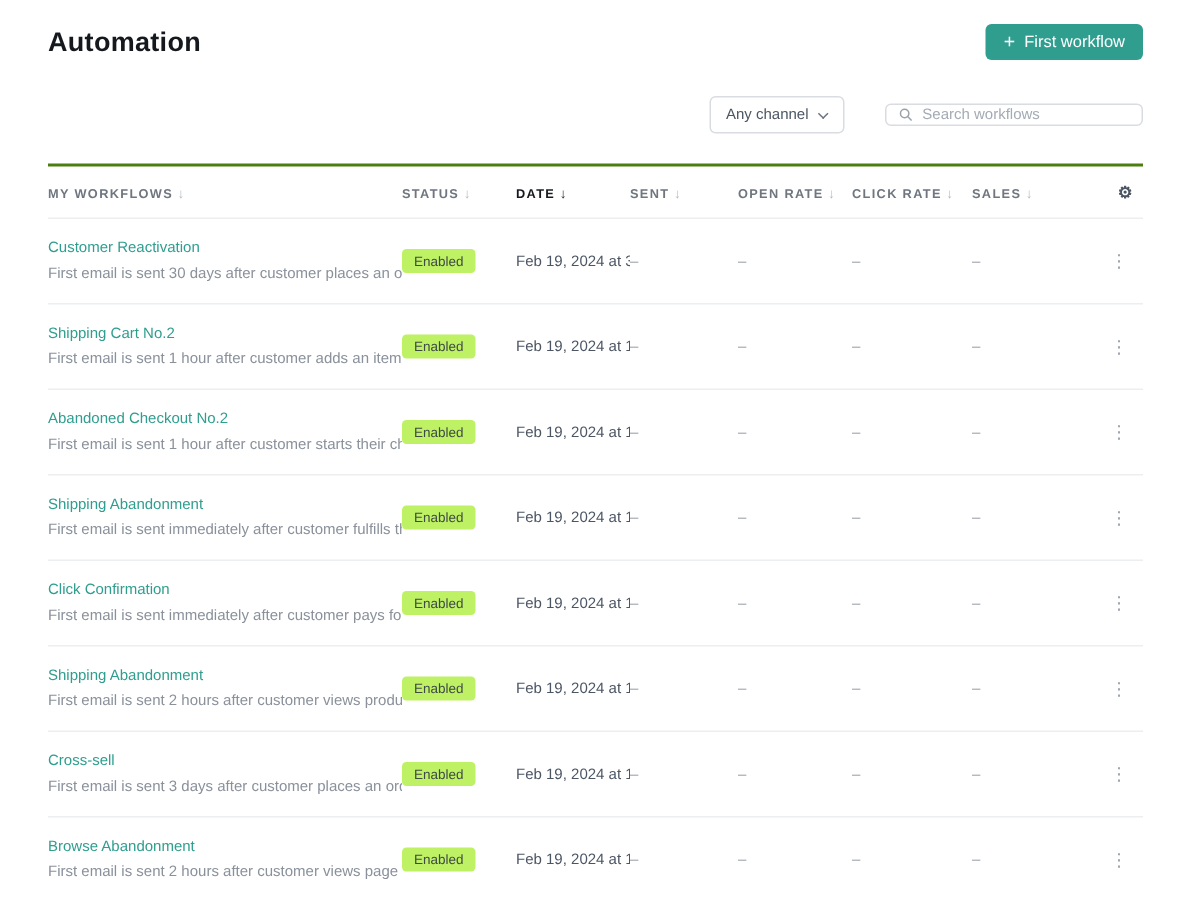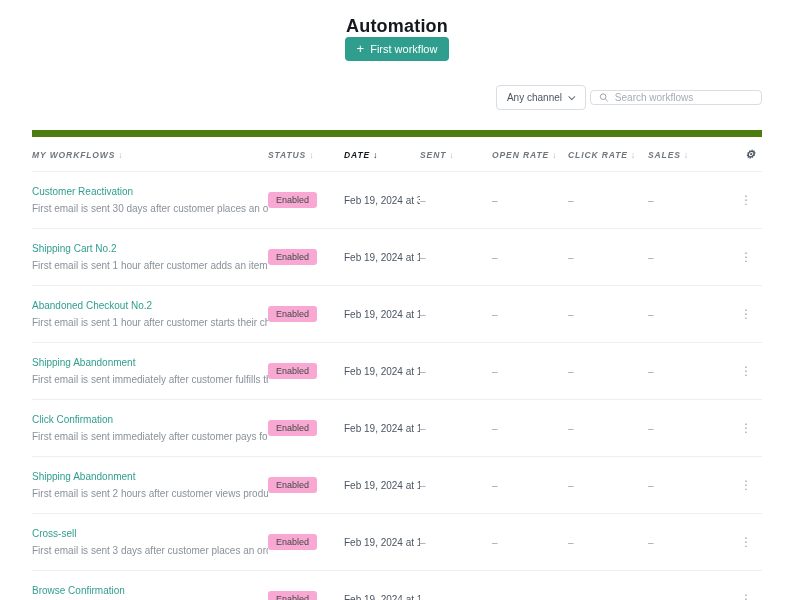--- a/index.html
+++ b/index.html
@@ -5,32 +5,32 @@
   * { box-sizing: border-box; margin: 0; padding: 0; }
   html, body { width: 800px; height: 600px; overflow: hidden; }
   body {
     font-family: "Liberation Sans", sans-serif;
     background: #ffffff;
     color: #111827;
   }
   .page { padding: 16px 38px 0 32px; }
 
   
-  .topbar { display: flex; justify-content: space-between; align-items: center; flex-direction: column; }
+  .topbar { display: flex; justify-content: space-between; align-items: center; }
   .page-title { font-size: 18px; font-weight: 700; color: #15191e; letter-spacing: 0.2px; }
   .btn-create {
     background: #2F9E8F; color: #ffffff; border: none; border-radius: 4px;
     font-family: "Liberation Sans", sans-serif;
     font-size: 11px; padding: 6px 12px; display: flex; align-items: center; gap: 6px;
     cursor: pointer;
   }
   .btn-create .plus { font-size: 13px; line-height: 10px; font-weight: 400; }
 
   
-  .filters { display: flex; justify-content: flex-end; align-items: center; gap: 4px; margin-top: 24px; }
+  .filters { display: flex; justify-content: flex-end; align-items: center; gap: 27px; margin-top: 24px; }
   .dropdown {
     border: 1px solid #d9dce1; border-radius: 4px; background: #fff;
     height: 25px; padding: 0 10px; display: flex; align-items: center; gap: 8px;
     font-size: 10px; color: #4b5563; cursor: pointer;
   }
   .chev {
     width: 5px; height: 5px; border-left: 1px solid #6b7280; border-bottom: 1px solid #6b7280;
     transform: rotate(-45deg) translateY(-1px); display: inline-block;
   }
   .search {
@@ -41,37 +41,37 @@
     border: none; outline: none; width: 100%; font-size: 10px; color: #374151;
     font-family: "Liberation Sans", sans-serif; background: transparent;
   }
   .search input::placeholder { color: #a4abb5; }
 
   
   table { width: 100%; border-collapse: collapse; table-layout: fixed; margin-top: 20px; }
   thead th {
     font-size: 8.5px; font-weight: 700; text-transform: uppercase; letter-spacing: 0.9px;
     color: #6f7680; text-align: left; padding: 11px 0 10px 0;
-    border-top: 7px solid #4d7c0f; border-bottom: 1px solid #eceef0;
-    white-space: nowrap; cursor: pointer; font-style: italic;
+    border-top: 2px solid #4d7c0f; border-bottom: 1px solid #eceef0;
+    white-space: nowrap; cursor: pointer;
   }
   thead th.active { color: #15191e; }
   .sort-arrow { font-size: 9px; color: #b4bac1; margin-left: 3px; font-weight: 400; }
   th.active .sort-arrow { color: #15191e; font-weight: 700; }
   th.col-gear { text-align: right; padding-right: 6px; }
   .gear { font-size: 11px; color: #4b5563; cursor: pointer; }
 
   tbody td {
     border-bottom: 1px solid #eceef0; padding: 13px 0; vertical-align: middle;
     font-size: 10px; color: #6b7280;
   }
   .wf-name { color: #2F9E8F; font-size: 10px; line-height: 13px; margin-bottom: 5px; cursor: pointer; }
   .wf-desc { color: #8a919b; font-size: 10px; line-height: 12px; white-space: nowrap; overflow: hidden; padding-right: 14px; }
   .badge {
-    display: inline-block; background: #f9a8d4; color: #3F4A44;
+    display: inline-block; background: #bef264; color: #3F4A44;
     font-size: 9px; padding: 3px 8px; border-radius: 3px;
   }
   .date-cell { white-space: nowrap; overflow: hidden; color: #4b5563; padding-right: 4px; }
   .dash-cell { color: #9aa1aa; }
   .menu-cell { text-align: right; padding-right: 10px; }
   .kebab { color: #9aa1aa; font-size: 12px; cursor: pointer; letter-spacing: 0; }
 </style>
 </head>
 <body>
 
@@ -260,21 +260,21 @@
     <td class="dash-cell">–</td>
     <td class="dash-cell">–</td>
     <td class="dash-cell">–</td>
     <td class="menu-cell">
       <span class="kebab">⋮</span>
     </td>
   </tr>
 
   <tr>
     <td>
-      <div class="wf-name">Browse Confirmation</div>
+      <div class="wf-name">Browse Abandonment</div>
       <div class="wf-desc">First email is sent 2 hours after customer views page and lea…</div>
     </td>
     <td>
       <span class="badge">Enabled</span>
     </td>
     <td class="date-cell">Feb 19, 2024 at 1:…</td>
     <td class="dash-cell">–</td>
     <td class="dash-cell">–</td>
     <td class="dash-cell">–</td>
     <td class="dash-cell">–</td>

